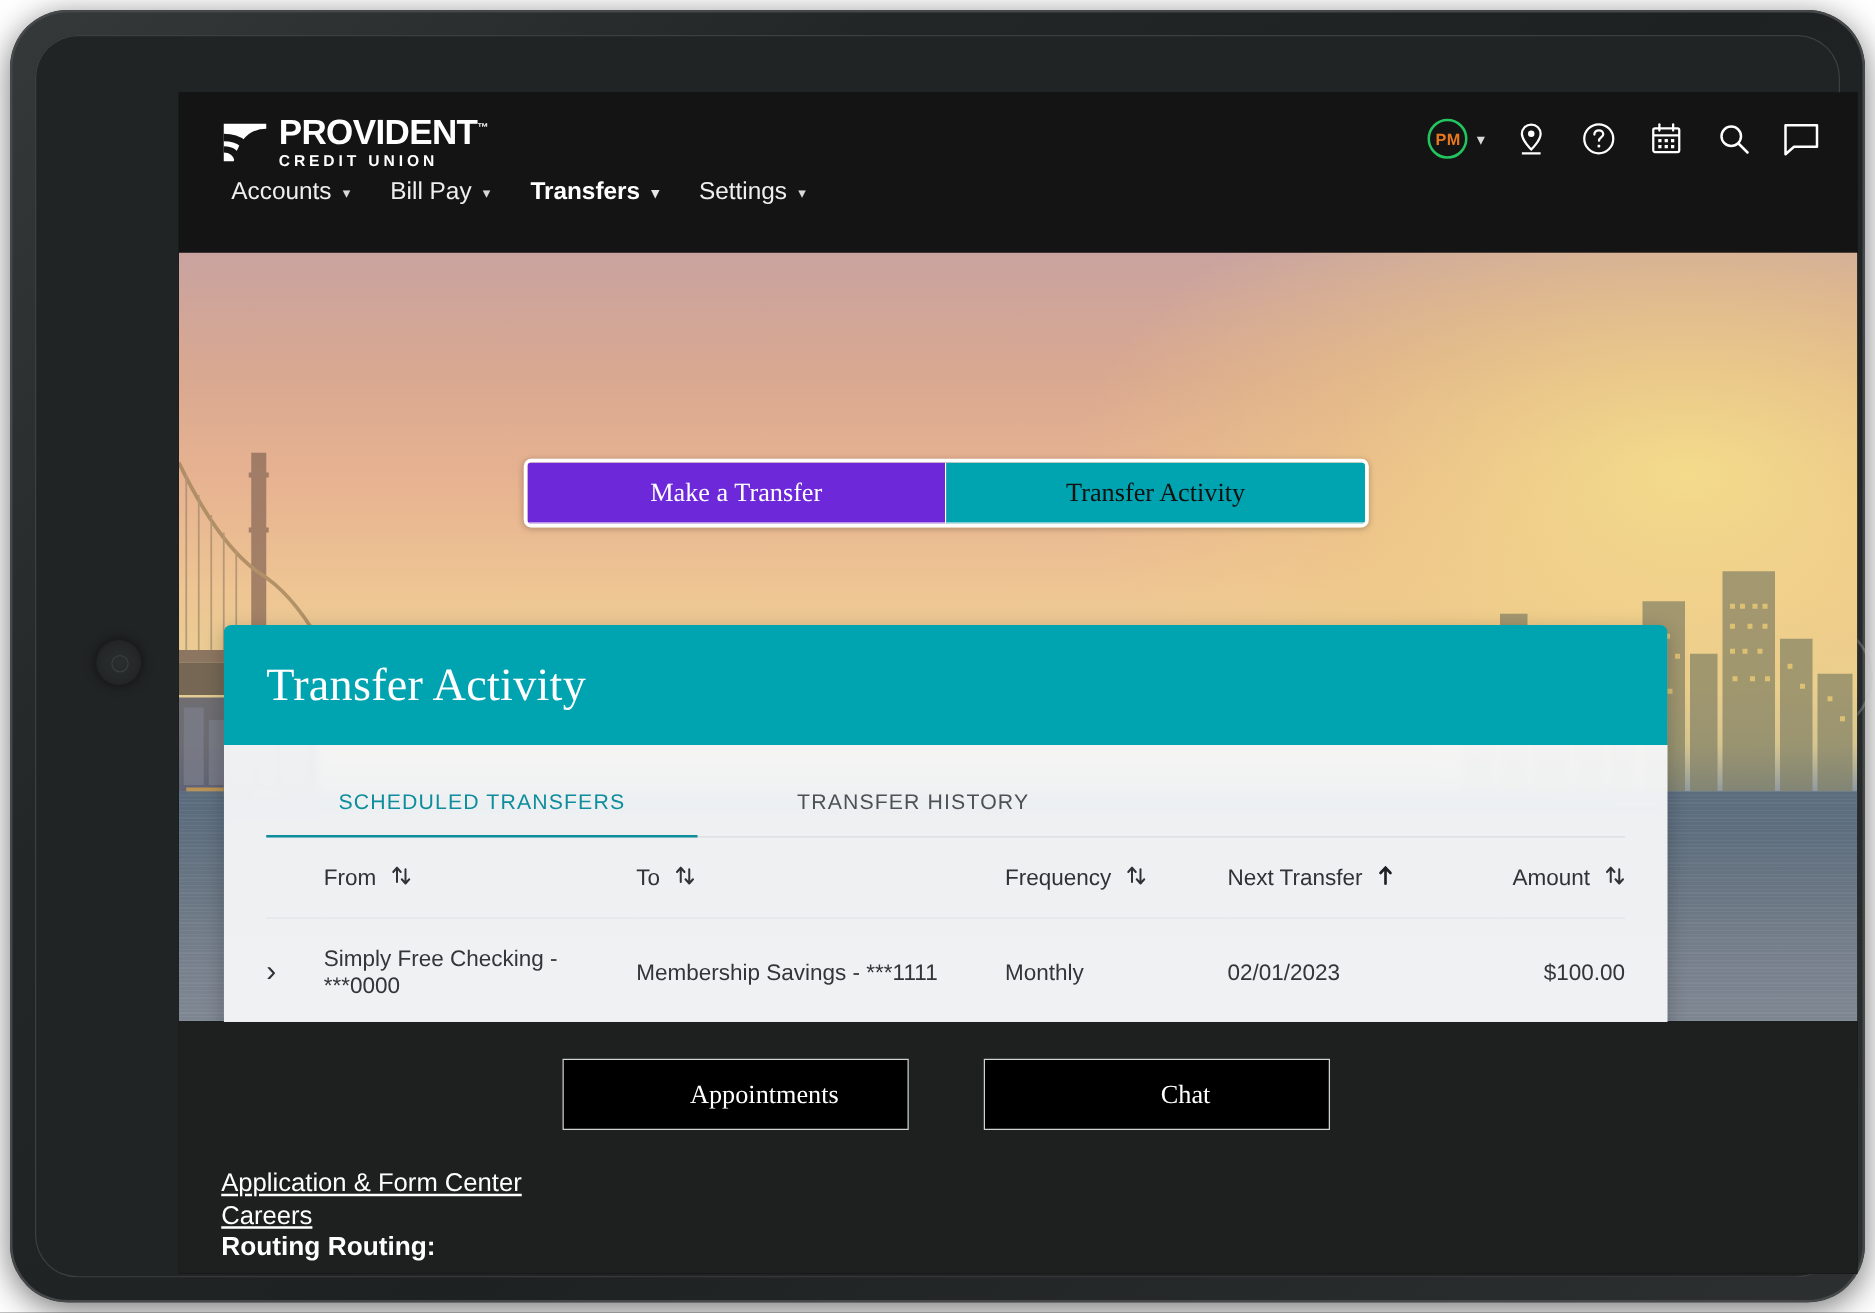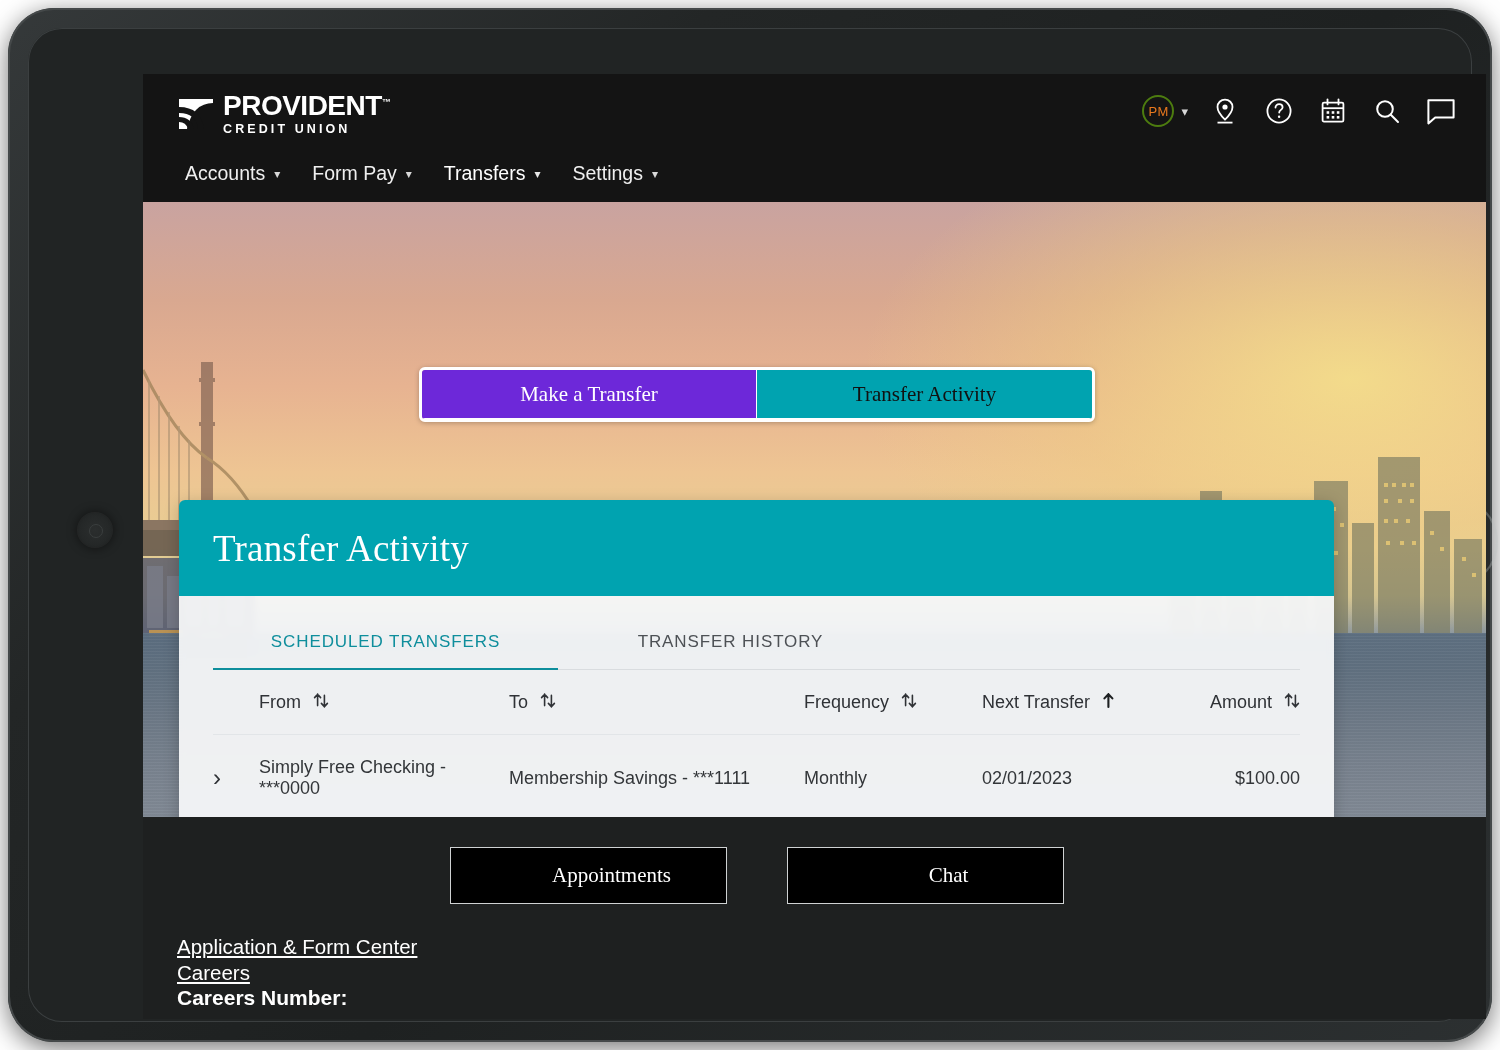--- a/index.html
+++ b/index.html
@@ -96,46 +96,46 @@
     display: flex; align-items: center; gap: 20px;
   }
   .hicon {
     width: 34px; height: 34px;
     display: flex; align-items: center; justify-content: center;
     color: #fff;
   }
   #avatar-group { display:flex; align-items:center; gap:7px; }
   #avatar {
     width: 32px; height: 32px; border-radius: 50%;
-    border: 2px solid #4d7c0f;
+    border: 2px solid #22c55e;
     color: #e8781e;
-    font-size: 13px; font-weight: 400;
+    font-size: 13px; font-weight: 700;
     display: flex; align-items: center; justify-content: center;
     letter-spacing: .3px;
   }
   .chev {
     color: #d8d8d8; font-size: 13px; line-height: 1;
   }
 
   
   #mainnav {
     position: absolute;
-    left: 0; top: 82px;
+    left: 0; top: 62px;
     display: flex; align-items: center;
     gap: 0px;
     padding-left: 34px;
   }
   .navitem {
     color: #efefef;
     font-size: 19.5px;
     padding: 6px 24px 6px 8px;
     display: flex; align-items: center; gap: 9px;
     white-space: nowrap;
   }
-  .navitem.active { font-weight: 400; color:#fff; }
+  .navitem.active { font-weight: 700; color:#fff; }
   .navitem .nchev { font-size: 12px; opacity:.9; }
 
   
   #hero {
     position: relative;
     height: 615px;
     overflow: hidden;
   }
   
   #hero-sky {
@@ -425,21 +425,21 @@
           </svg>
         </div>
       </div>
 
       <div id="mainnav">
         <div class="navitem">
           <span>Accounts</span>
           <span class="nchev">▾</span>
         </div>
         <div class="navitem">
-          <span>Form Pay</span>
+          <span>Bill Pay</span>
           <span class="nchev">▾</span>
         </div>
         <div class="navitem active">
           <span>Transfers</span>
           <span class="nchev">▾</span>
         </div>
         <div class="navitem">
           <span>Settings</span>
           <span class="nchev">▾</span>
         </div>
@@ -622,21 +622,21 @@
         <div class="fbtn">Chat</div>
       </div>
 
       <div id="footer-bottom">
         <div id="footer-links">
           <a href="#">Application &amp; Form Center</a>
           <a href="#">Careers</a>
         </div>
 
         <div id="routing">
-          <div class="r-label">Careers Number:</div>
+          <div class="r-label">Routing Routing:</div>
           <div class="r-value">321171721</div>
         </div>
 
         <div id="social">
           <span class="soc">
             <svg width="50" height="50" viewBox="0 0 50 50" fill="none" stroke="#fff" stroke-width="3.2">
               <rect x="4" y="4" width="42" height="42" rx="12"></rect>
               <circle cx="25" cy="25" r="10.5"></circle>
               <circle cx="37" cy="13" r="2.6" fill="#fff" stroke="none"></circle>
             </svg>

